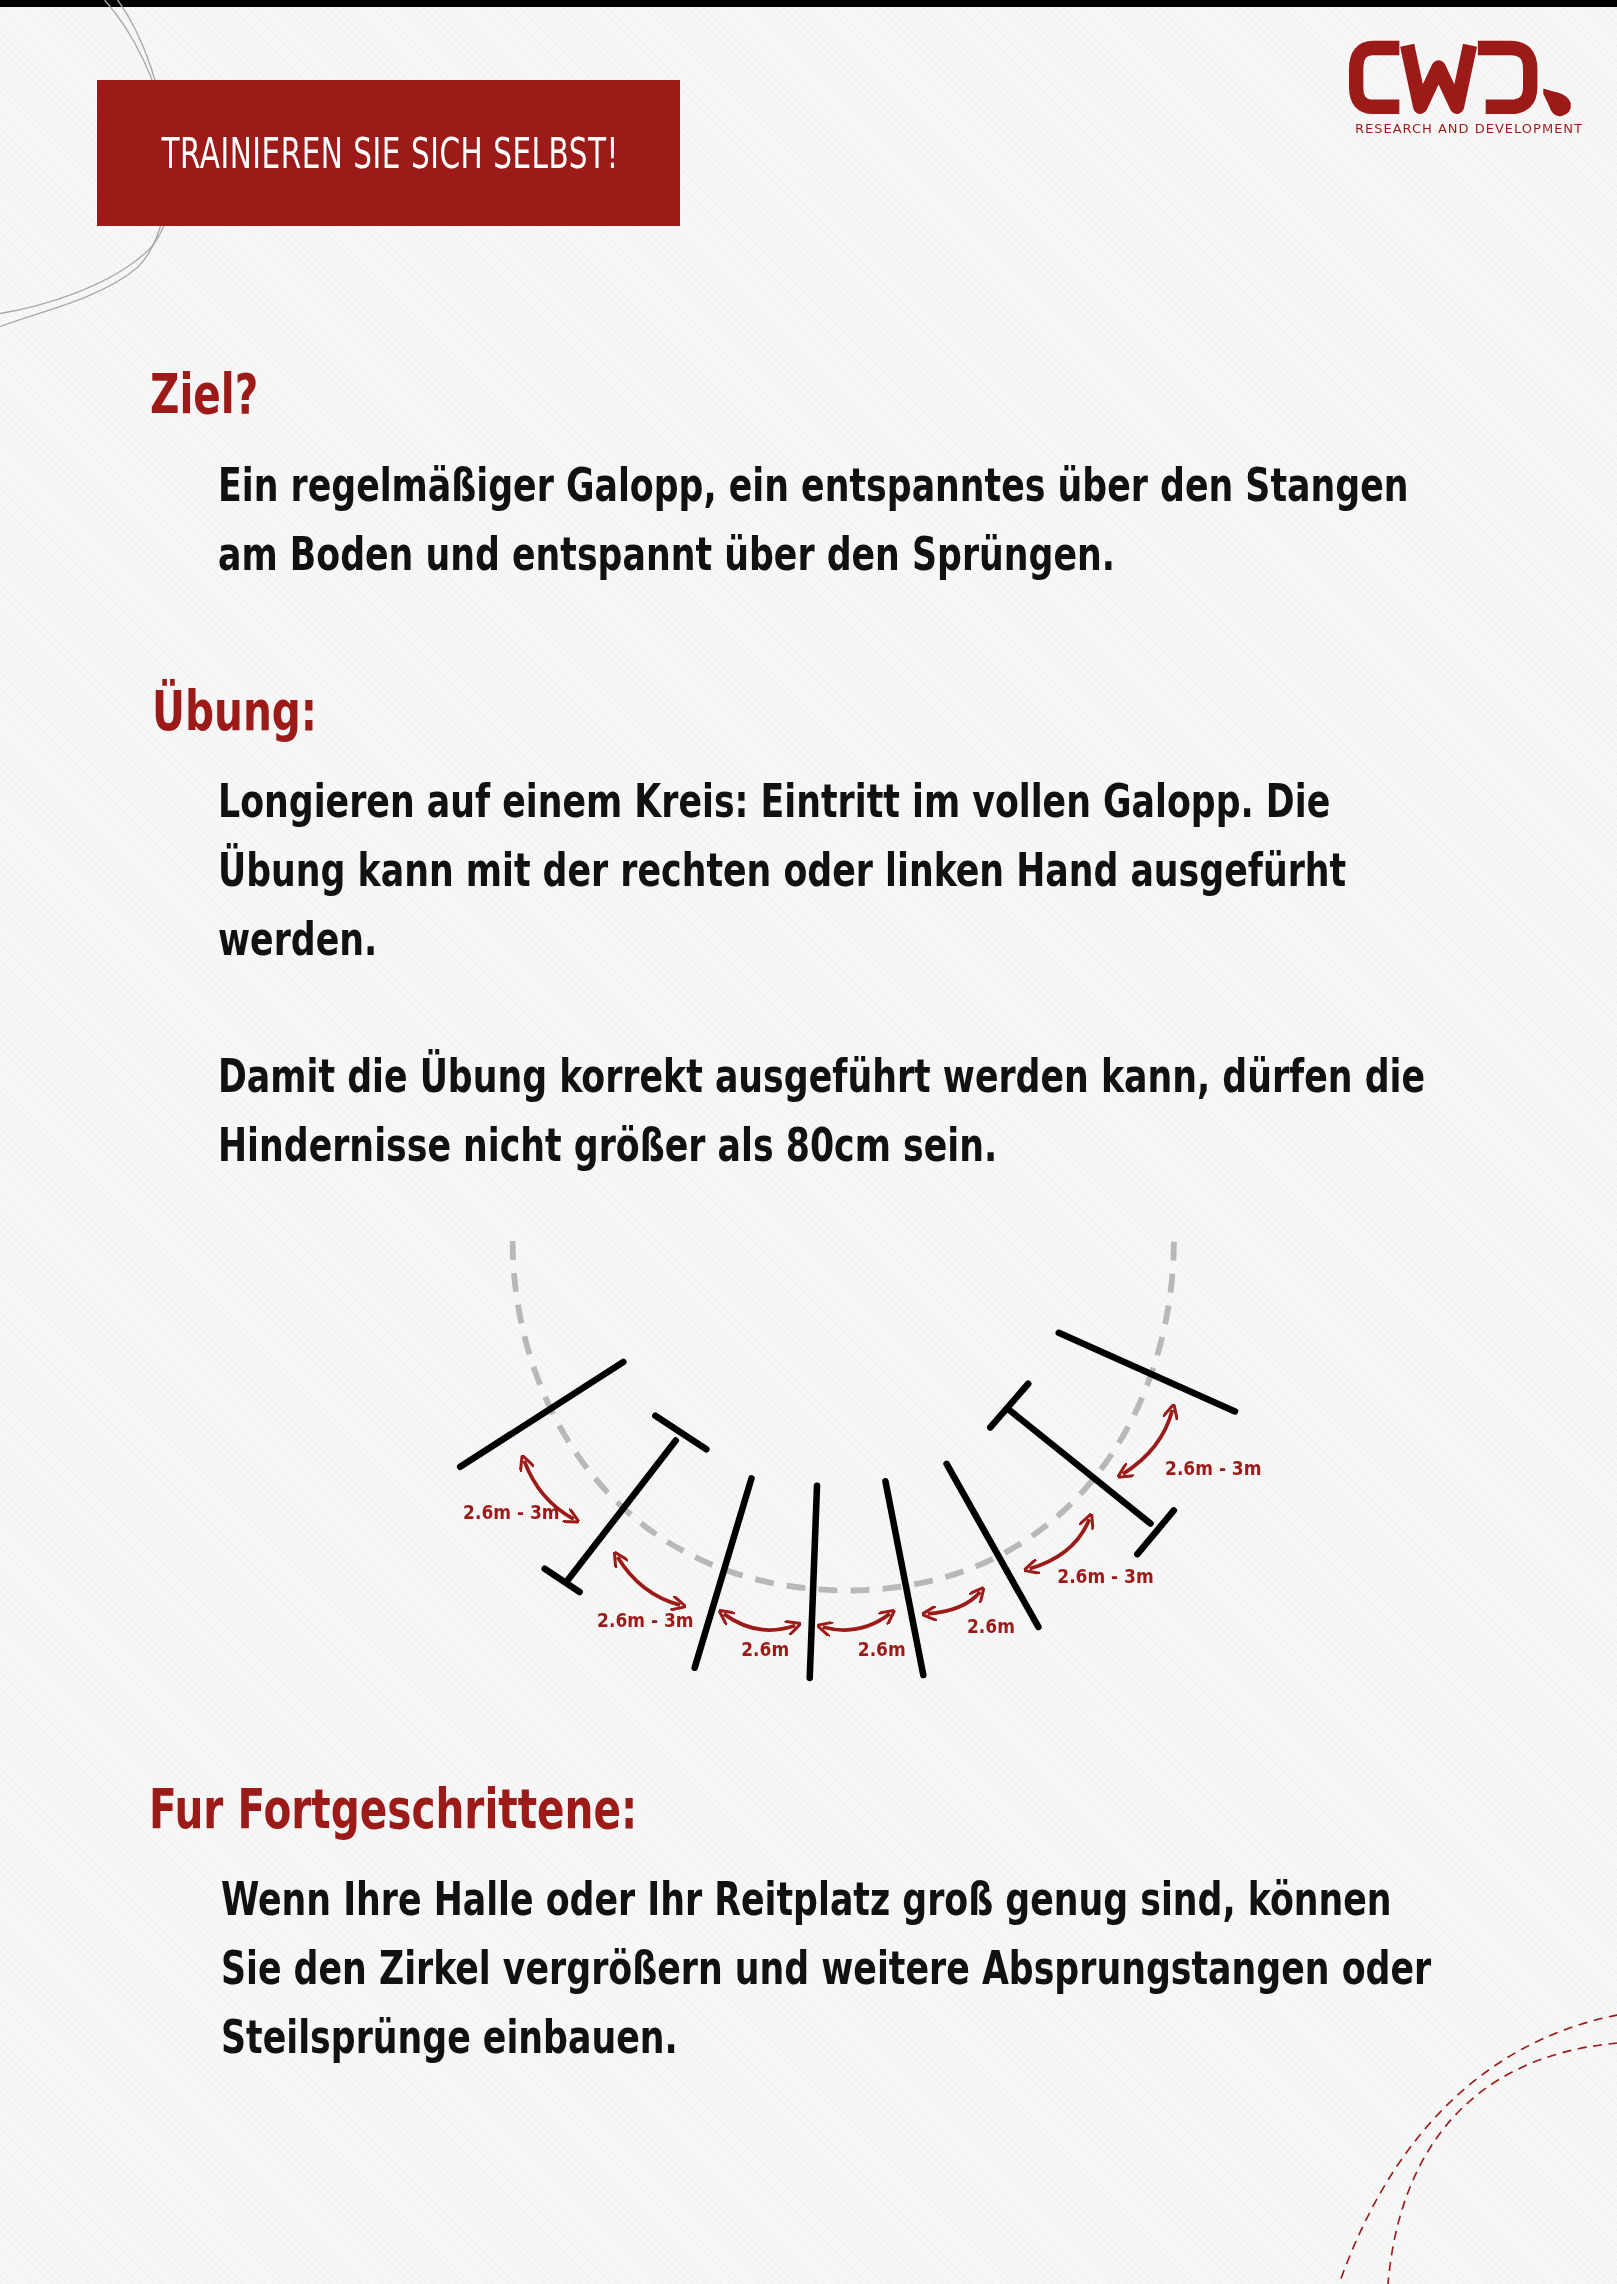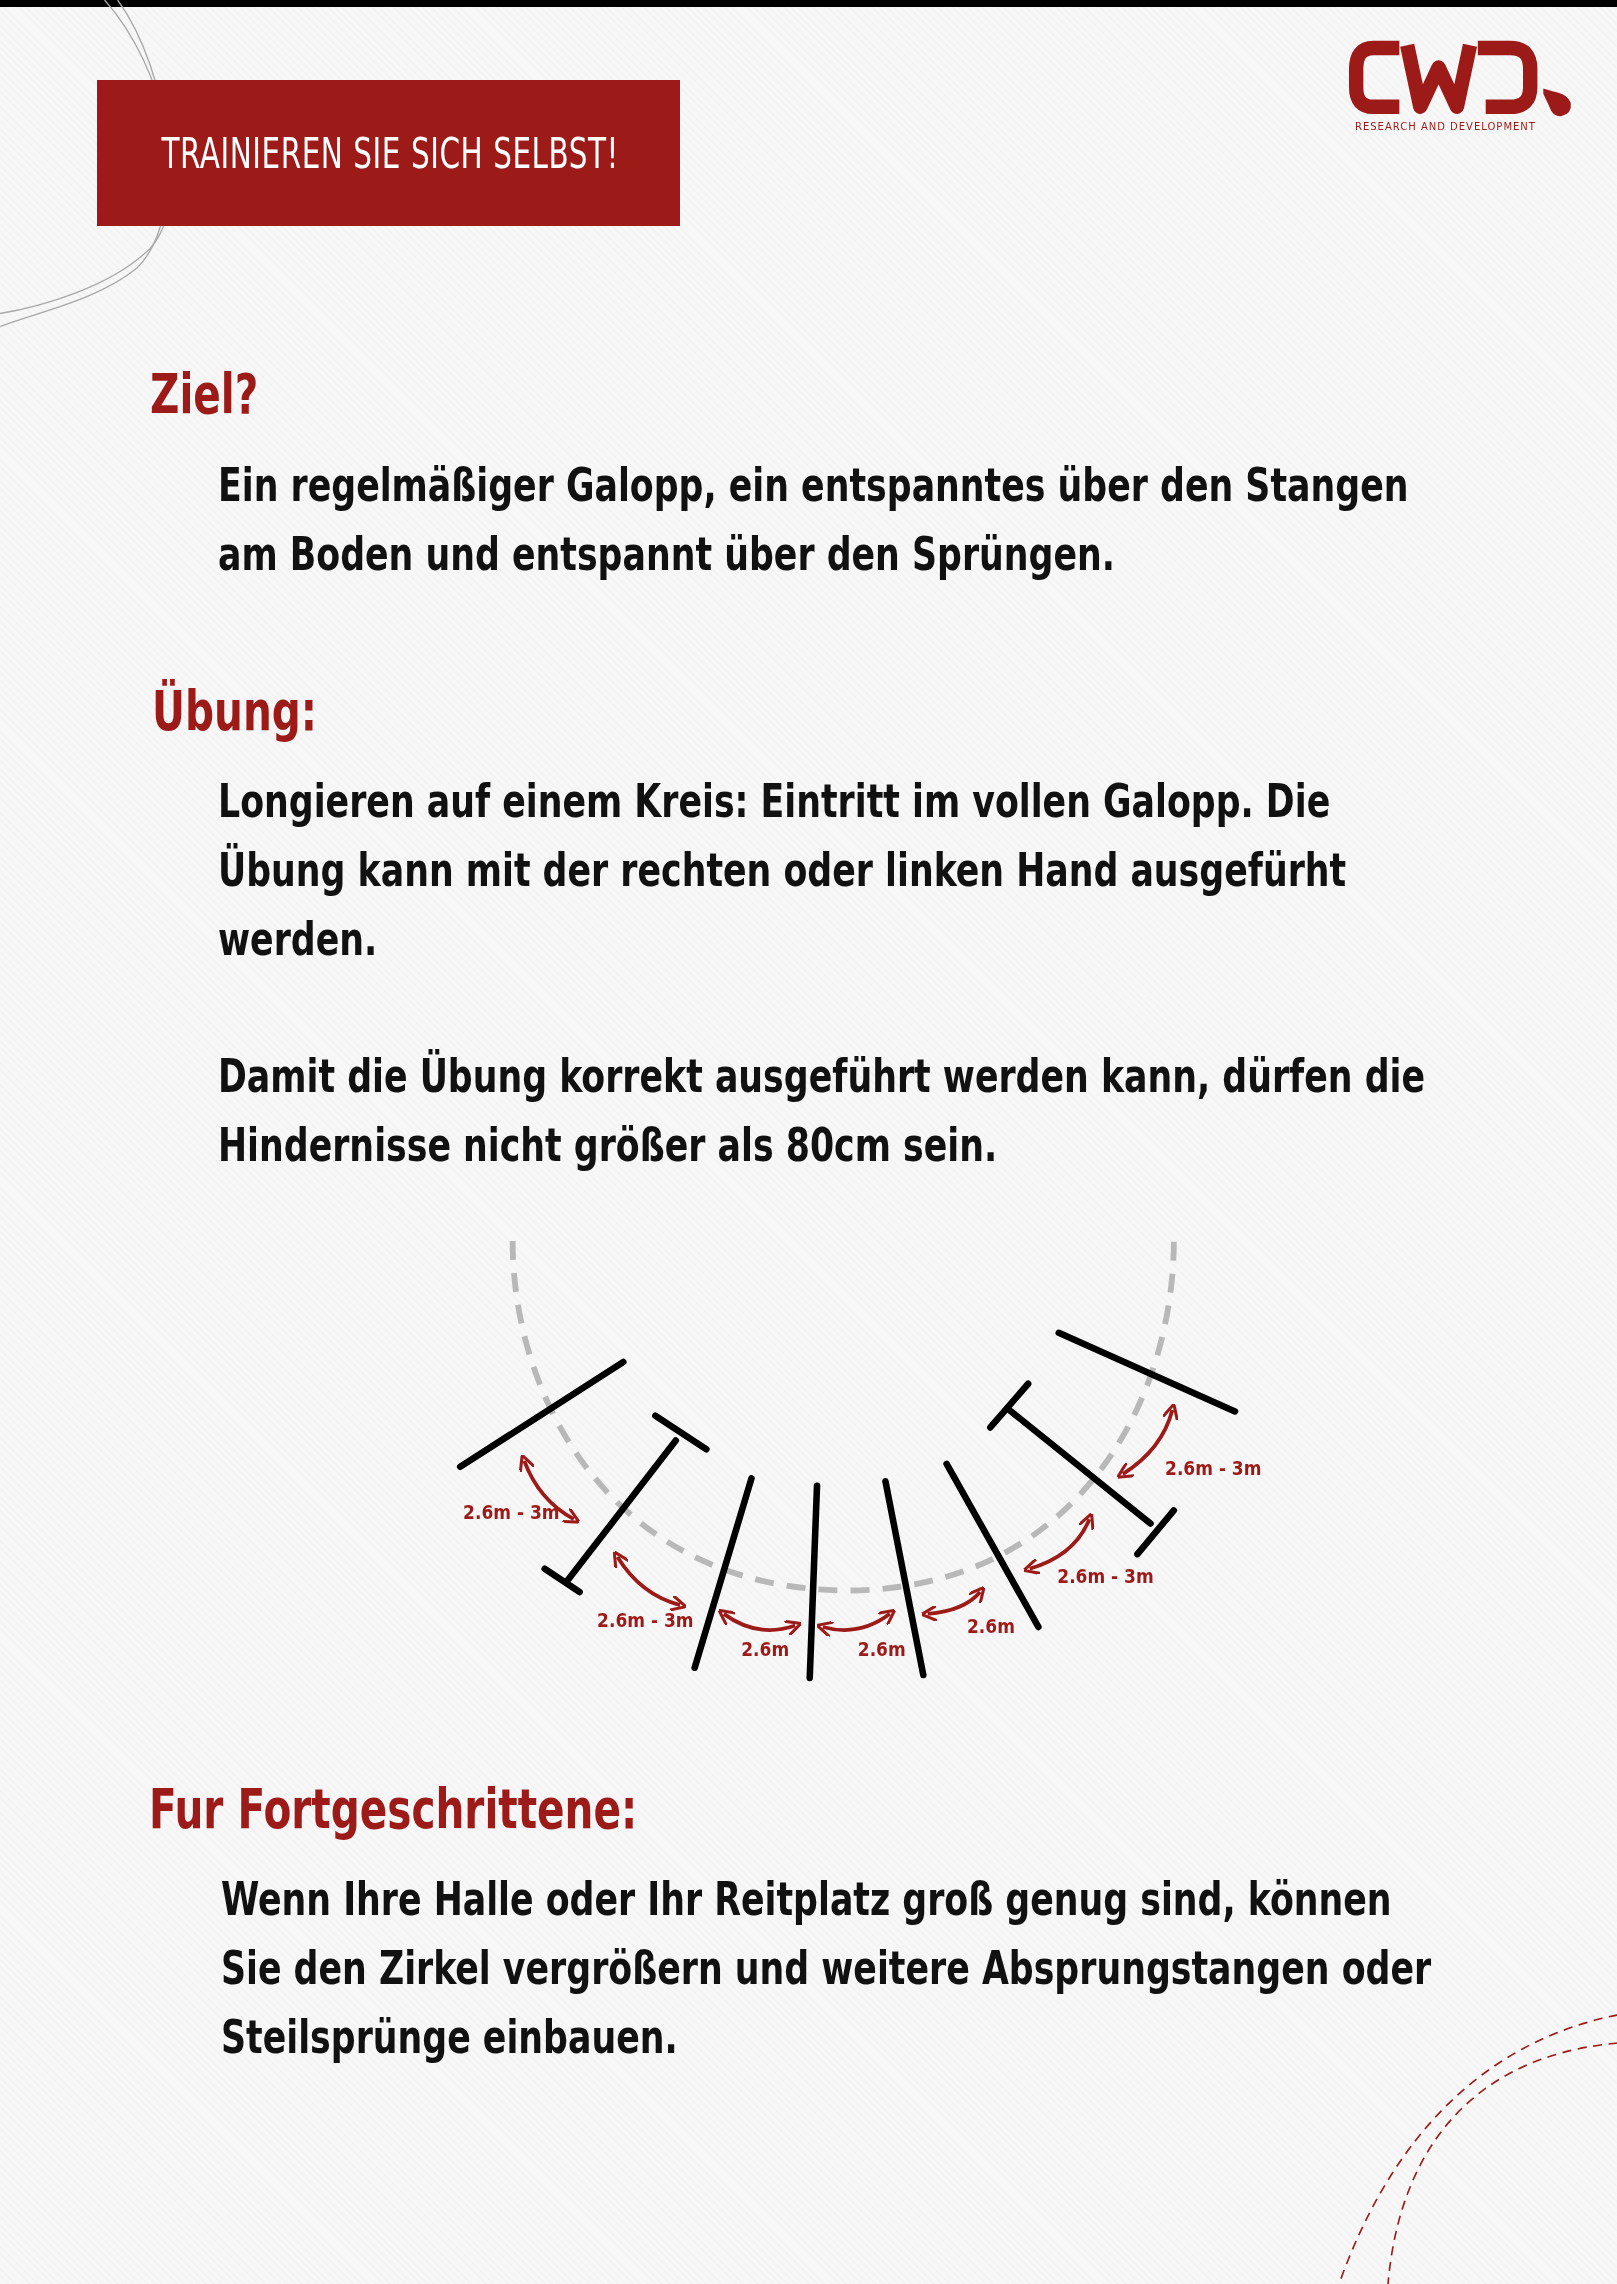--- a/index.html
+++ b/index.html
@@ -15,21 +15,21 @@
     position: absolute; left: 97px; top: 80px; width: 583px; height: 146px;
     background: #9c1a17; display: flex; align-items: center; justify-content: flex-start;
   }
   .banner-text {
     color: #ffffff; font-family: "DejaVu Sans Condensed", "DejaVu Sans", sans-serif;
     font-size: 42px; letter-spacing: 0.7px; transform: scaleX(0.78); white-space: nowrap;
     font-weight: 300;
   }
   .logo { position: absolute; left: 1347px; top: 36px; width: 229px; height: 105px; }
   .logo-tag {
-    position: absolute; left: 1355px; top: 121px; font-size: 10px; letter-spacing: 1px;
+    position: absolute; left: 1355px; top: 121px; font-size: 13px; letter-spacing: 1px;
     color: #9c1a17; font-family: "DejaVu Sans", sans-serif; white-space: nowrap;
   }
   .heading {
     position: absolute; color: #9c1a17; font-family: "DejaVu Sans Condensed", "DejaVu Sans", sans-serif;
     font-size: 55px; font-weight: bold; transform-origin: left top; transform: scaleX(0.82); white-space: nowrap;
   }
   .para {
     position: absolute; color: #111; font-family: "DejaVu Sans Condensed", "DejaVu Sans", sans-serif;
     font-size: 46px; font-weight: bold; line-height: 69px; transform-origin: left top; transform: scaleX(0.84);
     white-space: nowrap;

